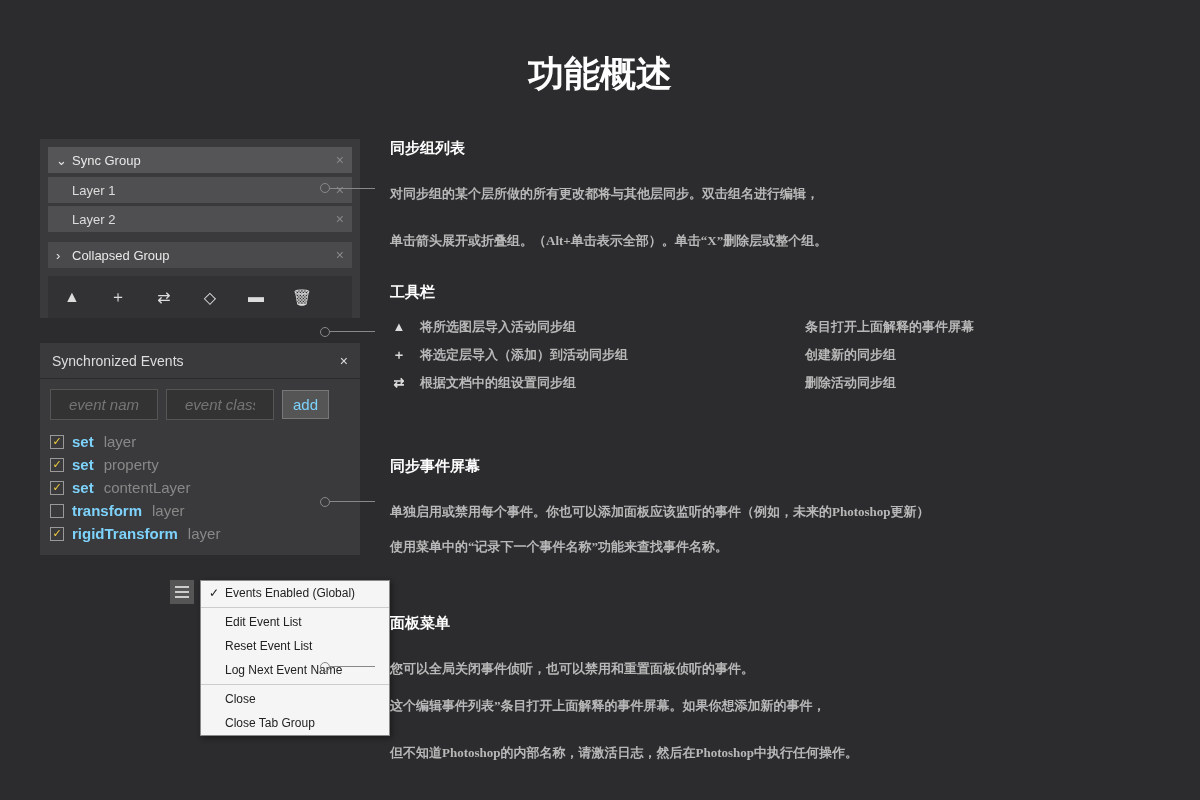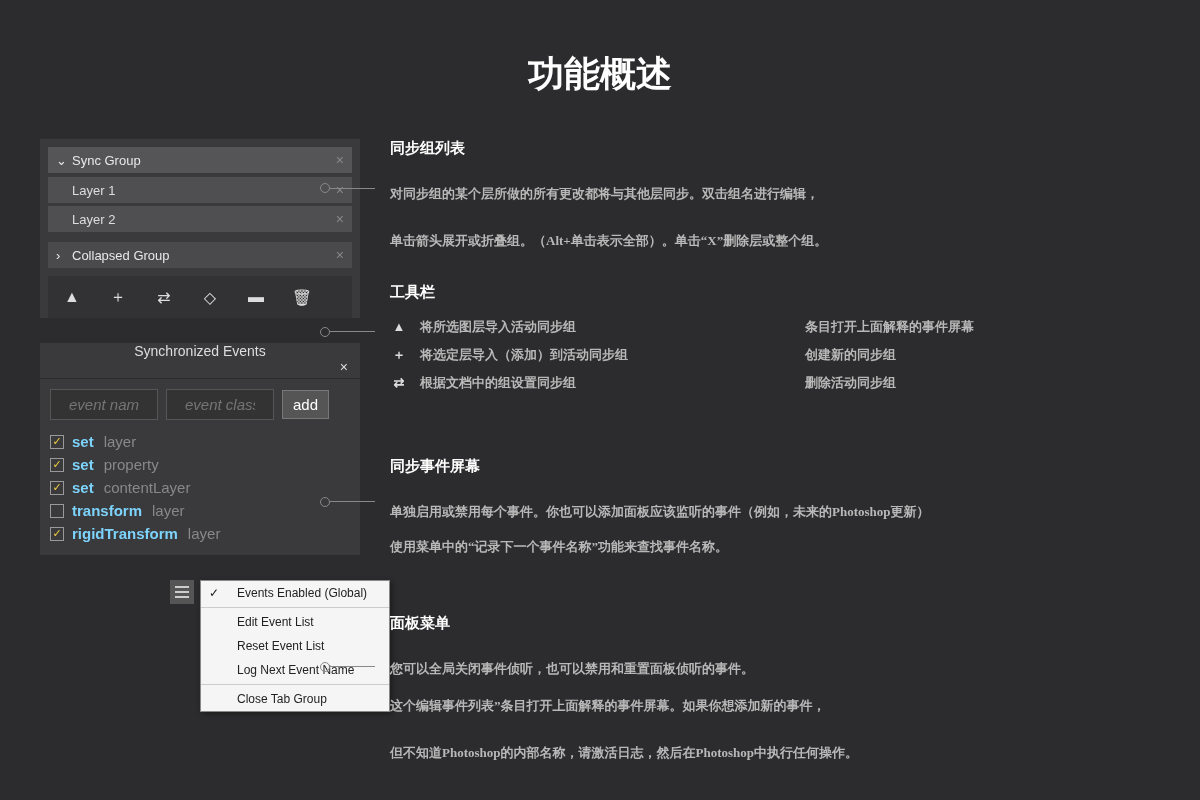--- a/index.html
+++ b/index.html
@@ -17,38 +17,38 @@
 .group-row { background: #555557; height: 26px; display: flex; align-items: center; padding: 0 8px; margin-bottom: 4px; font-size: 13px; color: #e8e8e8; }
 .group-row.collapsed { background: #4a4a4c; margin-top: 10px; }
 .group-row .chev { width: 16px; display: inline-block; }
 .layer-row { background: #4f4f51; height: 26px; display: flex; align-items: center; padding: 0 8px 0 24px; margin-bottom: 3px; color: #ddd; }
 .row-close { margin-left: auto; color: #888; font-size: 14px; }
 .toolbar { background: #323234; height: 42px; display: flex; align-items: center; padding: 0 10px; gap: 18px; margin-top: 8px; }
 .toolbar .tb-btn { width: 28px; height: 28px; display: flex; align-items: center; justify-content: center; color: #ddd; font-size: 16px; }
 
 
 .events-panel { background: #3a3a3c; position: relative; }
-.events-header { height: 36px; display: flex; align-items: center; padding: 0 12px; color: #ddd; font-size: 14px; border-bottom: 1px solid #2a2a2a; flex-direction: column; }
+.events-header { height: 36px; display: flex; align-items: center; padding: 0 12px; color: #ddd; font-size: 14px; border-bottom: 1px solid #2a2a2a; }
 .events-header .x { margin-left: auto; color: #ddd; }
 .events-inputs { padding: 10px; display: flex; gap: 8px; align-items: center; }
 .events-inputs input { background: #333; border: 1px solid #555; color: #888; padding: 6px 18px; font-size: 15px; width: 108px; font-style: italic; }
-.add-btn { background: #555; border: 1px solid #777; color: #ffffff; padding: 5px 10px; font-size: 15px; }
+.add-btn { background: #555; border: 1px solid #777; color: #7dd3fc; padding: 5px 10px; font-size: 15px; }
 .events-list { padding: 0 10px 10px; max-height: 130px; overflow: hidden; }
 .event-item { display: flex; align-items: center; gap: 8px; padding: 3px 0; font-size: 15px; }
 .event-item .chk { width: 14px; height: 14px; border: 1px solid #999; display: inline-flex; align-items: center; justify-content: center; color: #f5d040; font-size: 11px; }
 .event-item .chk.off { color: transparent; }
 .event-item .en { color: #7dd3fc; font-weight: bold; }
 .event-item .ec { color: #888; margin-left: 2px; }
 
 
 .menu-wrap { position: relative; height: 180px; }
 .hamburger { position: absolute; left: 130px; top: 0; width: 24px; height: 24px; background: #555; display: flex; flex-direction: column; justify-content: center; align-items: center; gap: 3px; }
 .hamburger span { width: 14px; height: 2px; background: #ccc; }
 .ctx-menu { position: absolute; left: 160px; top: 0; width: 190px; background: #f5f5f5; border: 1px solid #888; color: #222; font-size: 12px; box-shadow: 2px 2px 6px rgba(0,0,0,.4); }
-.ctx-item { padding: 5px 12px 5px 36px; position: relative; }
+.ctx-item { padding: 5px 12px 5px 24px; position: relative; }
 .ctx-item.checked::before { content: "✓"; position: absolute; left: 8px; }
 .ctx-sep { height: 1px; background: #ccc; margin: 2px 0; }
 
 
 .desc-block { margin-bottom: 40px; position: relative; }
 .desc-block h3 { font-size: 15px; font-weight: bold; color: #fff; margin-bottom: 16px; font-family: "Songti SC", SimSun, serif; }
 .desc-block p { font-size: 13px; line-height: 1.8; color: #b8b8b8; font-family: "Songti SC", SimSun, serif; font-weight: bold; margin-top: 24px; }
 .desc-block .connector { position: absolute; left: -70px; top: 44px; display: flex; align-items: center; }
 .connector .dot { width: 10px; height: 10px; border: 1px solid #888; border-radius: 50%; }
 .connector .line { width: 45px; height: 1px; background: #888; }
@@ -146,20 +146,21 @@
           <span></span>
           <span></span>
         </div>
       <div class="ctx-menu">
         <div class="ctx-item checked">Events Enabled (Global)</div>
         <div class="ctx-sep"></div>
         <div class="ctx-item">Edit Event List</div>
         <div class="ctx-item">Reset Event List</div>
         <div class="ctx-item">Log Next Event Name</div>
         <div class="ctx-sep"></div>
+        <div class="ctx-item">Close</div>
         <div class="ctx-item">Close Tab Group</div>
       </div>
     </div>
 
   </div>
 
   <div class="right-col">
     <div class="desc-block">
       <div class="connector">
           <span class="dot"></span>

